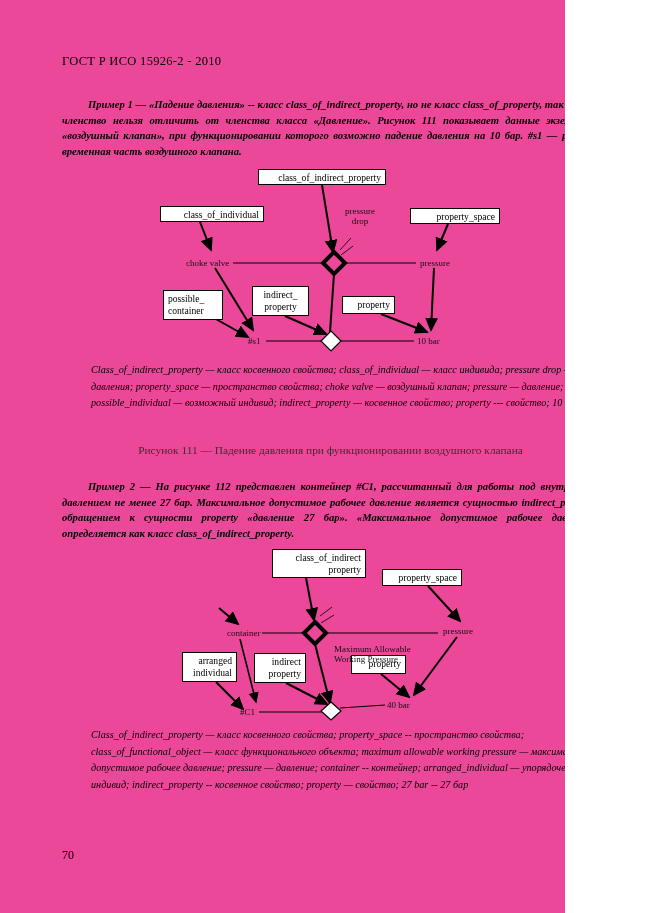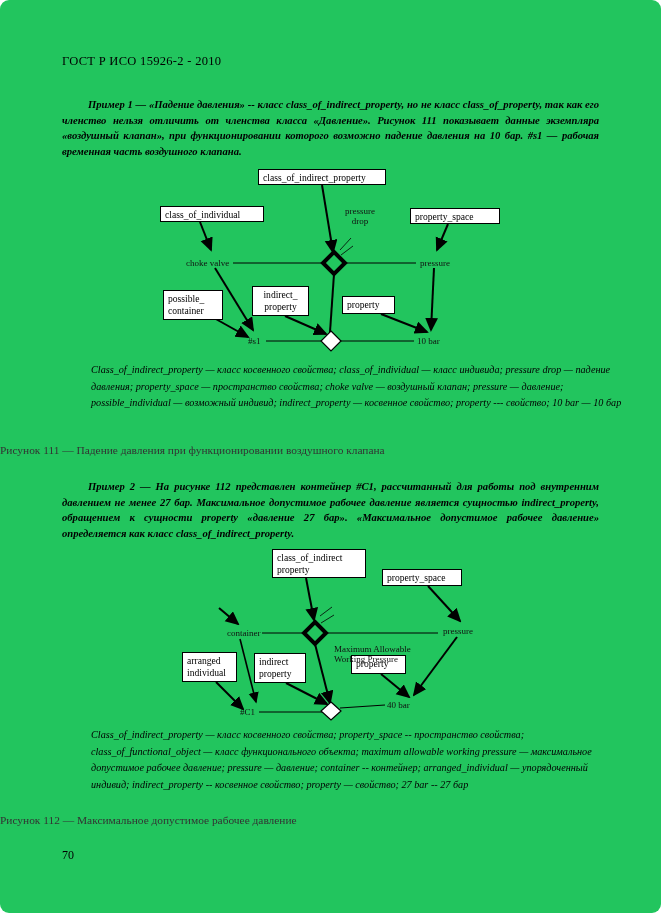--- a/index.html
+++ b/index.html
@@ -6,25 +6,24 @@
     margin: 0;
     padding: 0;
     background: #ffffff;
   }
   body {
     font-family: "Liberation Serif", "DejaVu Serif", serif;
     color: #000000;
   }
   .page {
     position: relative;
-    width: 661px;
+    width: 565px;
     height: 913px;
-    background: #22c55e;
+    background: #ec4899;
     overflow: hidden;
-    border-radius: 9px;
   }
   .header {
     position: absolute;
     left: 62px;
     top: 54px;
     font-size: 12.5px;
     letter-spacing: 0.3px;
     white-space: nowrap;
   }
   .para {
@@ -47,41 +46,41 @@
     font-style: italic;
     line-height: 16.5px;
     text-align: left;
     text-indent: 0;
     margin-left: 29px;
   }
   .figcap {
     position: absolute;
     left: 0;
     width: 661px;
-    text-align: left;
+    text-align: center;
     font-size: 11.4px;
     color: #333;
   }
   .pageno {
     position: absolute;
     left: 62px;
     top: 848px;
     font-size: 12px;
   }
   
   .diagram {
     position: absolute;
   }
   .dg-box {
     position: absolute;
     border: 1px solid #000;
     background: #fff;
     font-size: 9.6px;
     line-height: 11.5px;
-    text-align: left;
+    text-align: right;
     padding: 2px 4px;
     box-sizing: border-box;
     white-space: pre-line;
   }
   .dg-lbl {
     position: absolute;
     font-size: 9px;
     line-height: 10px;
     white-space: pre-line;
     color: #111;
@@ -218,17 +217,16 @@
     <div class="dg-lbl" style="left:334px;top:596px;width:110px;margin-top:48px;">Maximum Allowable
 Working Pressure</div>
     <div class="dg-lbl" style="left:227px;top:628px;">container</div>
     <div class="dg-lbl" style="left:443px;top:626px;">pressure</div>
     <div class="dg-lbl" style="left:240px;top:707px;">#C1</div>
     <div class="dg-lbl" style="left:387px;top:700px;">40 bar</div>
   </div>
 
   <div class="legend" style="top:727px;">Class_of_indirect_property — класс косвенного свойства; property_space -- пространство свойства; class_of_functional_object — класс функционального объекта; maximum allowable working pressure — максимальное допустимое рабочее давление; pressure — давление; container -- контейнер; arranged_individual — упорядоченный индивид; indirect_property -- косвенное свойство; property — свойство; 27 bar -- 27 бар</div>
 
-  <div class="figcap" style="top:814px;">Рисунок 112 — Максимальное допустимое рабочее давление</div>
 
   <div class="pageno">70</div>
 
 </div>
 
 </body></html>

